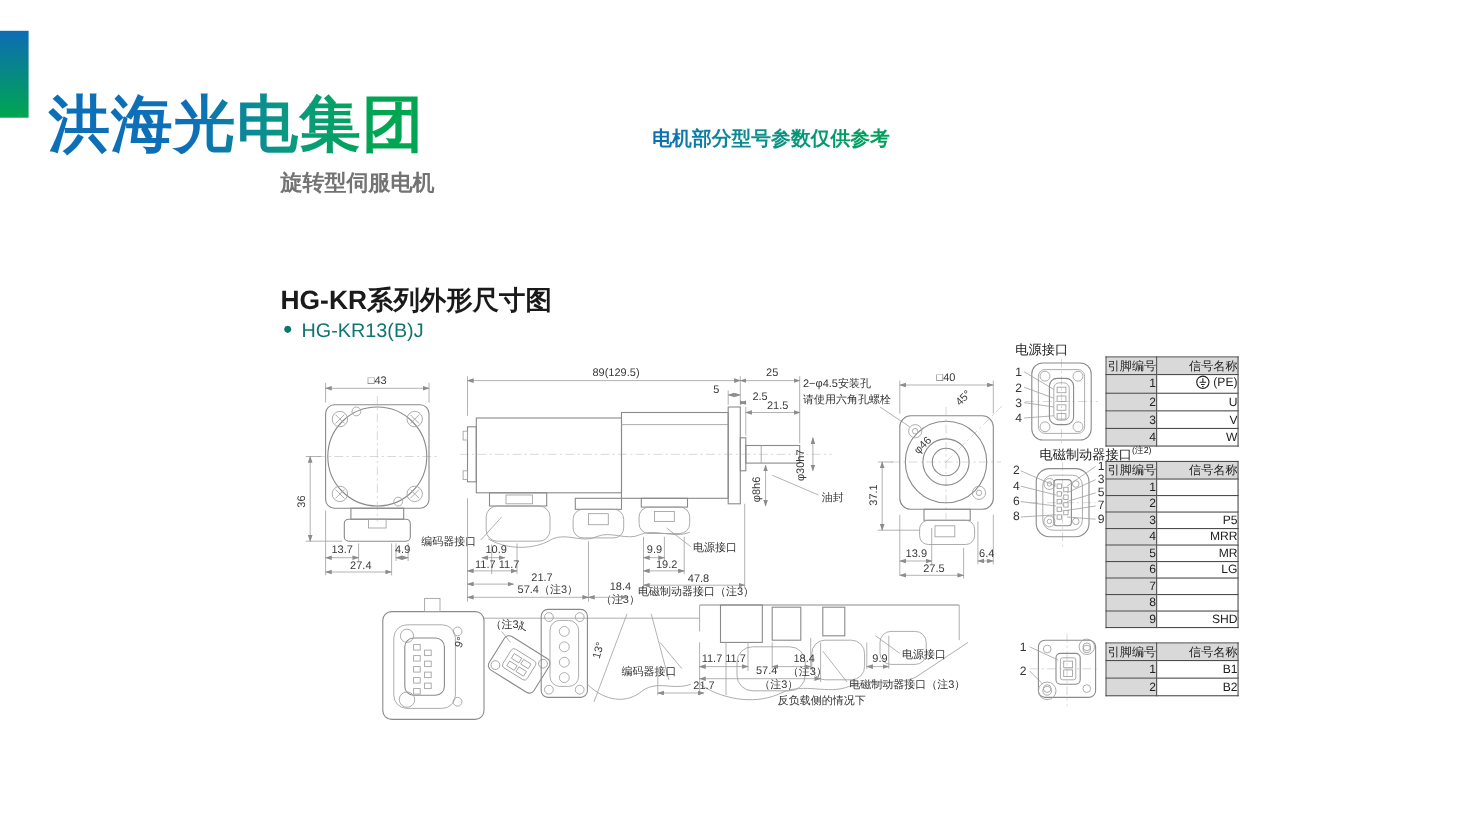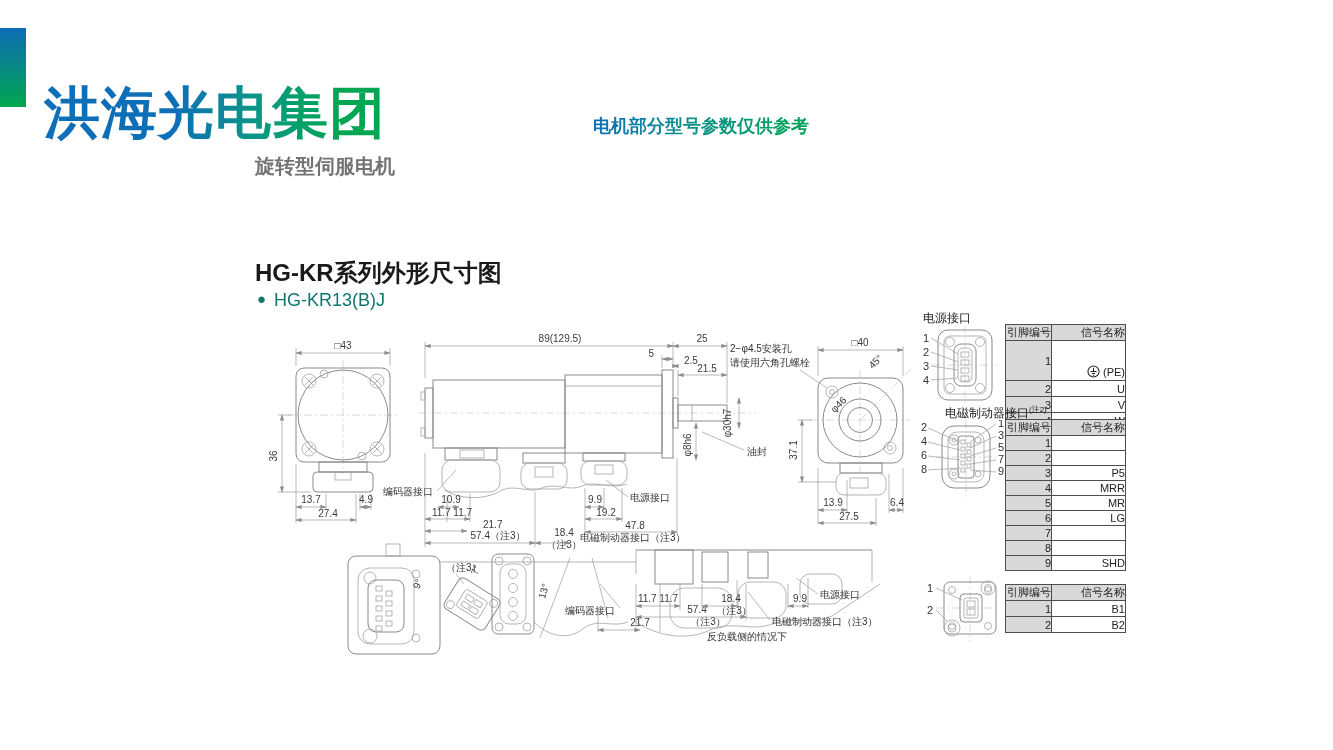--- a/index.html
+++ b/index.html
@@ -28,21 +28,21 @@
   .conn-title{font-size:12px;color:#222;white-space:nowrap;}
   .conn-title sup{font-size:8px;}
   
   .pin-table{position:absolute;border-collapse:collapse;font-size:11px;color:#222;table-layout:fixed;background:#fff;}
   .pin-table th,.pin-table td{border:1px solid #4d4d4d;text-align:right;padding:0;overflow:hidden;}
   .pin-table th{background:#d9d9d9;font-weight:normal;}
   .pin-table td.pin{background:#d9d9d9;}
   #tbl-power th,#tbl-power td{height:15px;}
   #tbl-brake th,#tbl-brake td{height:14px;}
   #tbl-aux th,#tbl-aux td{height:15px;}
-  .pe-cell{display:inline-flex;align-items:center;gap:3px;justify-content:center;margin-top:24px;}
+  .pe-cell{display:inline-flex;align-items:center;gap:3px;justify-content:center;}
   .earth-icon{display:inline-block;}
   
   svg text{font-family:"Liberation Sans","DejaVu Sans",sans-serif;}
   .ol{fill:none;stroke:#8a8a8a;stroke-width:1;}
   .ol2{fill:none;stroke:#a2a2a2;stroke-width:0.8;}
   .cl{fill:none;stroke:#c4c4c4;stroke-width:0.6;stroke-dasharray:8 3 2 3;}
   .dl{fill:none;stroke:#9c9c9c;stroke-width:0.7;}
   .dla{fill:none;stroke:#9c9c9c;stroke-width:0.7;marker-start:url(#arr);marker-end:url(#arr);}
   text.d{font-size:10px;fill:#3a3a3a;}
   text.c{font-size:10px;fill:#333333;}

